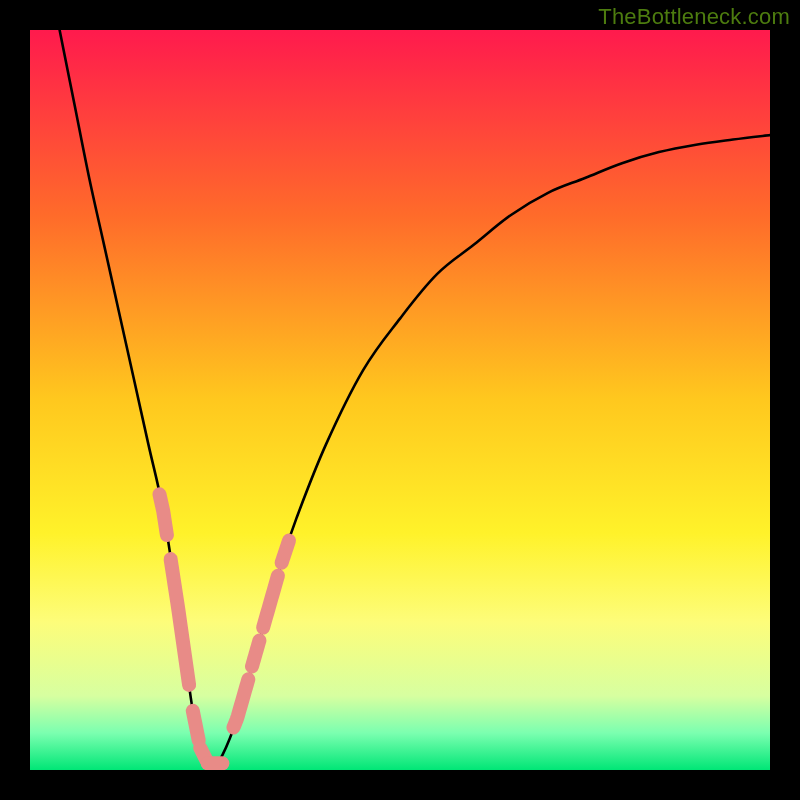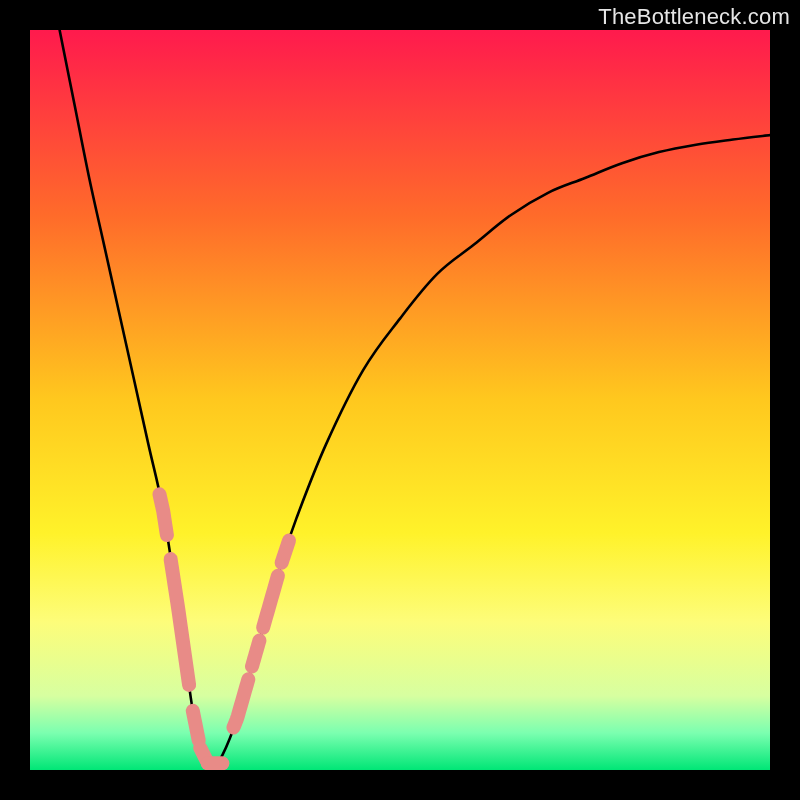--- a/index.html
+++ b/index.html
@@ -13,21 +13,21 @@
   .frame {
     width: 800px;
     height: 800px;
     background: #000;
     position: relative;
   }
   .watermark {
     position: absolute;
     top: 4px;
     right: 10px;
-    color: #e5e5e5;
+    color: #4d7c0f;
     font-size: 22px;
     font-weight: 400;
     letter-spacing: 0.2px;
     z-index: 3;
     margin-left: 32px;
   }
   .plot {
     position: absolute;
     left: 30px;
     top: 30px;

